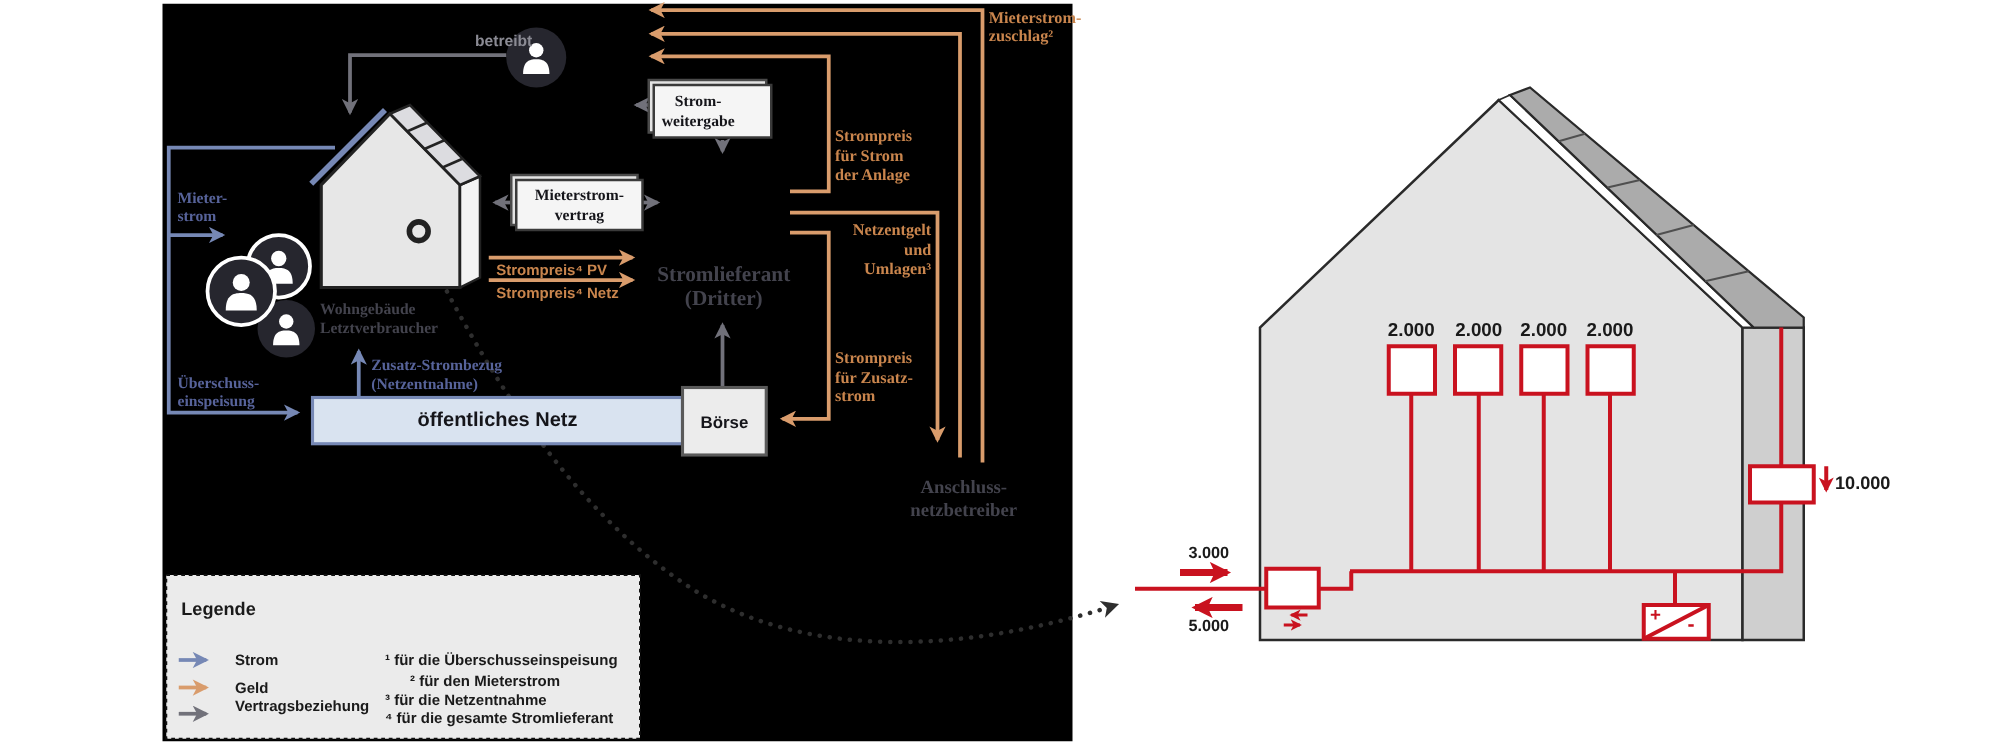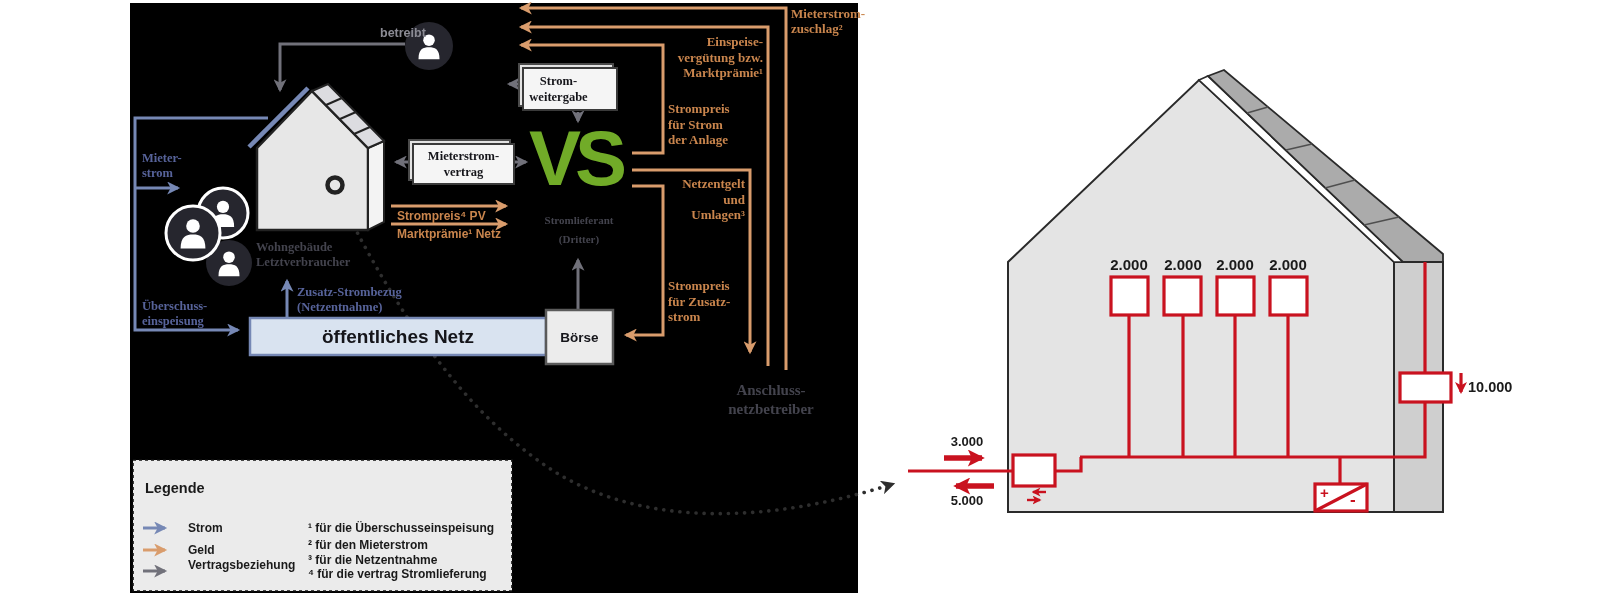--- a/index.html
+++ b/index.html
@@ -201,75 +201,69 @@
 <div class="lbl c-ink ctr" style="left:413px;top:148px;width:101px;line-height:16px;">
   <span>Mieterstrom-</span>
   <span>vertrag</span>
 </div>
 
 <div class="lbl c-ink ctr" style="left:523px;top:73px;width:71px;line-height:16px;">
   <span>Strom-</span>
   <span>weitergabe</span>
 </div>
 
-<div class="lbl vs ctr" style="left:512px;top:112px;width:126px;">VS</div>
-
-<div class="lbl c-dim ctr" style="left:508px;top:211px;width:142px;font-size:11px;line-height:18.5px;">
+
+<div class="lbl c-dim ctr" style="left:508px;top:211px;width:142px;font-size:17px;line-height:18.5px;">
   <span>Stromlieferant</span>
   <span>(Dritter)</span>
 </div>
 
 <div class="lbl c-orange" style="left:397px;top:209px;font-size:12px;">Strompreis⁴ PV</div>
-<div class="lbl c-orange" style="left:397px;top:227px;font-size:12px;">Marktprämie¹ Netz</div>
+<div class="lbl c-orange" style="left:397px;top:227px;font-size:12px;">Strompreis⁴ Netz</div>
 
 <div class="lbl c-orange" style="left:668px;top:101px;font-size:13px;line-height:15.5px;">
   <span>Strompreis</span>
   <span>für Strom</span>
   <span>der Anlage</span>
 </div>
 
 <div class="lbl c-orange rgt" style="left:664px;top:176px;width:81px;font-size:13px;line-height:15.5px;">
   <span>Netzentgelt</span>
   <span>und</span>
   <span>Umlagen³</span>
 </div>
 
 <div class="lbl c-orange" style="left:668px;top:278px;font-size:13px;line-height:15.5px;">
   <span>Strompreis</span>
   <span>für Zusatz-</span>
   <span>strom</span>
 </div>
 
-<div class="lbl c-orange rgt" style="left:640px;top:34px;width:123px;font-size:13px;line-height:15.5px;">
-  <span>Einspeise-</span>
-  <span>vergütung bzw.</span>
-  <span>Marktprämie¹</span>
-</div>
 
 <div class="lbl c-orange" style="left:791px;top:6px;font-size:13px;line-height:15px;">
   <span>Mieterstrom-</span>
   <span>zuschlag²</span>
 </div>
 
 <div class="lbl c-dim ctr" style="left:713px;top:381px;width:116px;font-size:15px;line-height:19px;">
   <span>Anschluss-</span>
   <span>netzbetreiber</span>
 </div>
 
-<div class="lbl c-ink ctr" style="left:250px;top:329px;width:296px;font-size:19px;">öffentliches Netz</div>
+<div class="lbl c-ink ctr" style="left:250px;top:329px;width:296px;font-size:16px;">öffentliches Netz</div>
 <div class="lbl c-ink ctr" style="left:546px;top:330px;width:67px;font-size:13.5px;">Börse</div>
 
 <div class="lbl c-black" style="left:145px;top:469px;font-size:14.5px;margin-top:12px;">Legende</div>
 <div class="lbl c-black" style="left:188px;top:521px;font-size:12px;font-weight:600;">Strom</div>
 <div class="lbl c-black" style="left:188px;top:543px;font-size:12px;font-weight:600;">Geld</div>
 <div class="lbl c-black" style="left:188px;top:558px;font-size:12px;font-weight:600;">Vertragsbeziehung</div>
 <div class="lbl c-black" style="left:308px;top:521px;font-size:12px;font-weight:600;">¹ für die Überschusseinspeisung</div>
-<div class="lbl c-black" style="left:308px;top:538px;font-size:12px;font-weight:600;">² für den Mieterstrom</div>
+<div class="lbl c-black" style="left:328px;top:538px;font-size:12px;font-weight:600;">² für den Mieterstrom</div>
 <div class="lbl c-black" style="left:308px;top:553px;font-size:12px;font-weight:600;">³ für die Netzentnahme</div>
-<div class="lbl c-black" style="left:308px;top:567px;font-size:12px;font-weight:600;">⁴ für die vertrag Stromlieferung</div>
+<div class="lbl c-black" style="left:308px;top:567px;font-size:12px;font-weight:600;">⁴ für die gesamte Stromlieferant</div>
 
 <div class="lbl c-black ctr" style="left:1105px;top:257px;width:48px;font-size:15px;">2.000</div>
 <div class="lbl c-black ctr" style="left:1159px;top:257px;width:48px;font-size:15px;">2.000</div>
 <div class="lbl c-black ctr" style="left:1211px;top:257px;width:48px;font-size:15px;">2.000</div>
 <div class="lbl c-black ctr" style="left:1264px;top:257px;width:48px;font-size:15px;">2.000</div>
 <div class="lbl c-black" style="left:1468px;top:380px;font-size:14.5px;">10.000</div>
 <div class="lbl c-black ctr" style="left:942px;top:434px;width:50px;font-size:13px;">3.000</div>
 <div class="lbl c-black ctr" style="left:942px;top:493px;width:50px;font-size:13px;">5.000</div>
 <div class="lbl c-red" style="left:1320px;top:485px;font-size:15px;">+</div>
 <div class="lbl c-red" style="left:1350px;top:492px;font-size:17px;">-</div>

